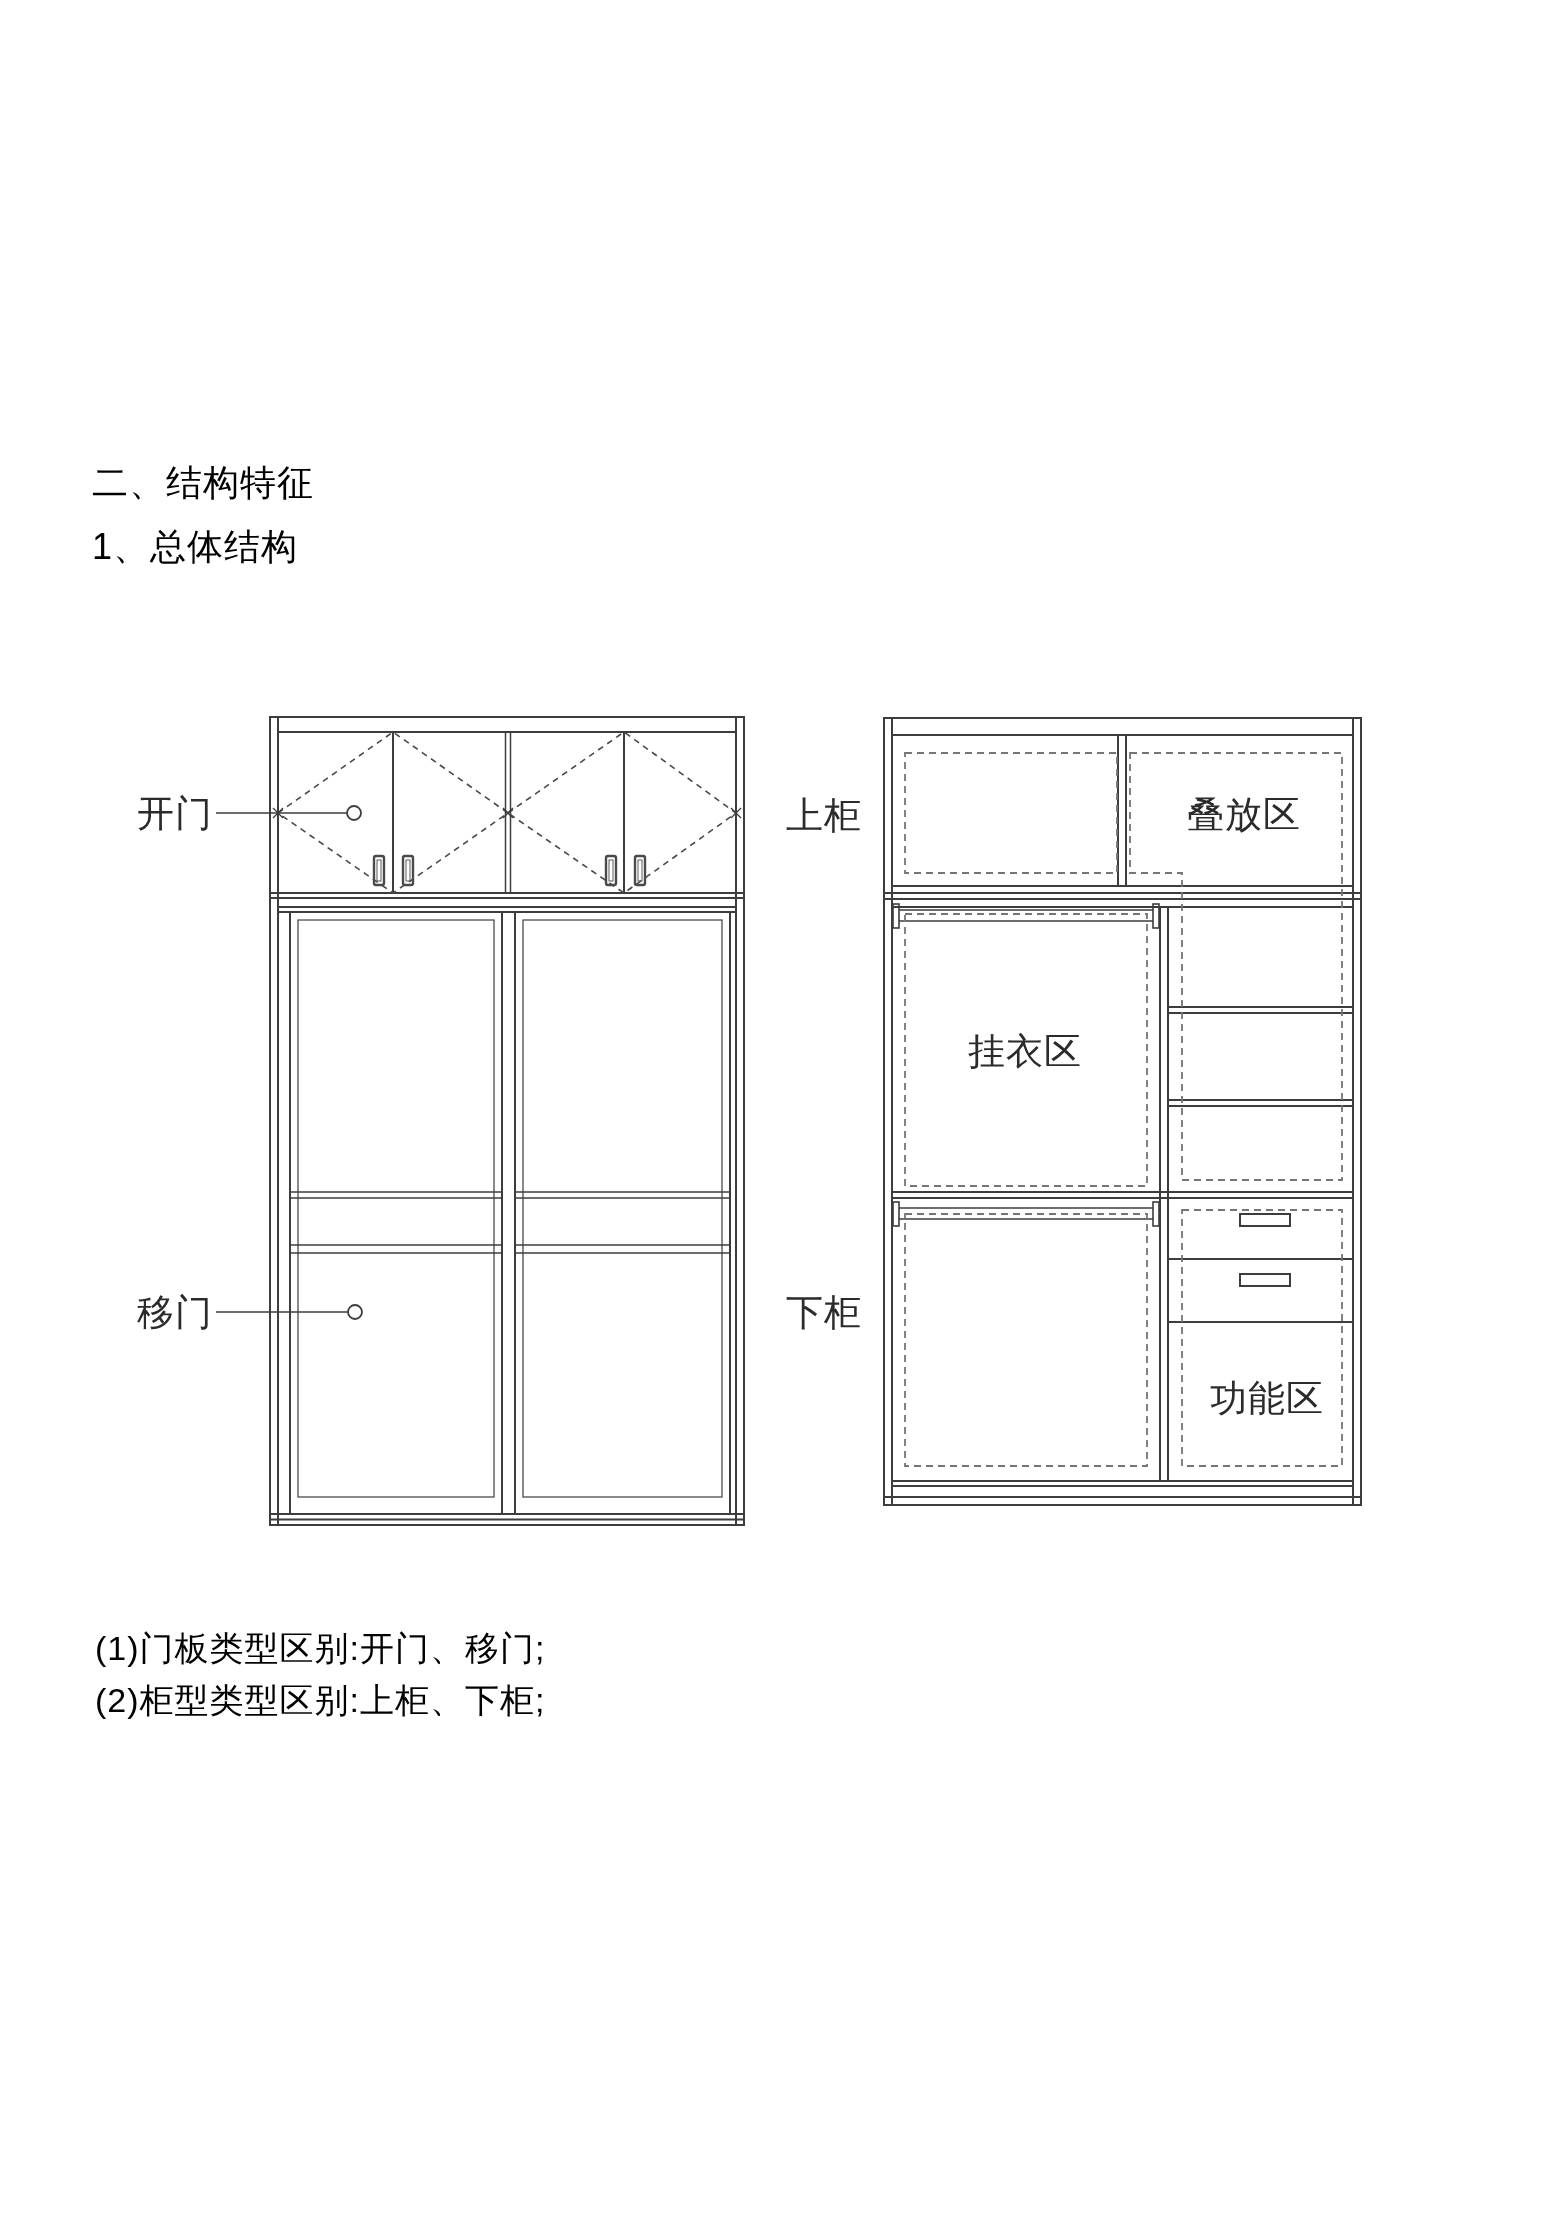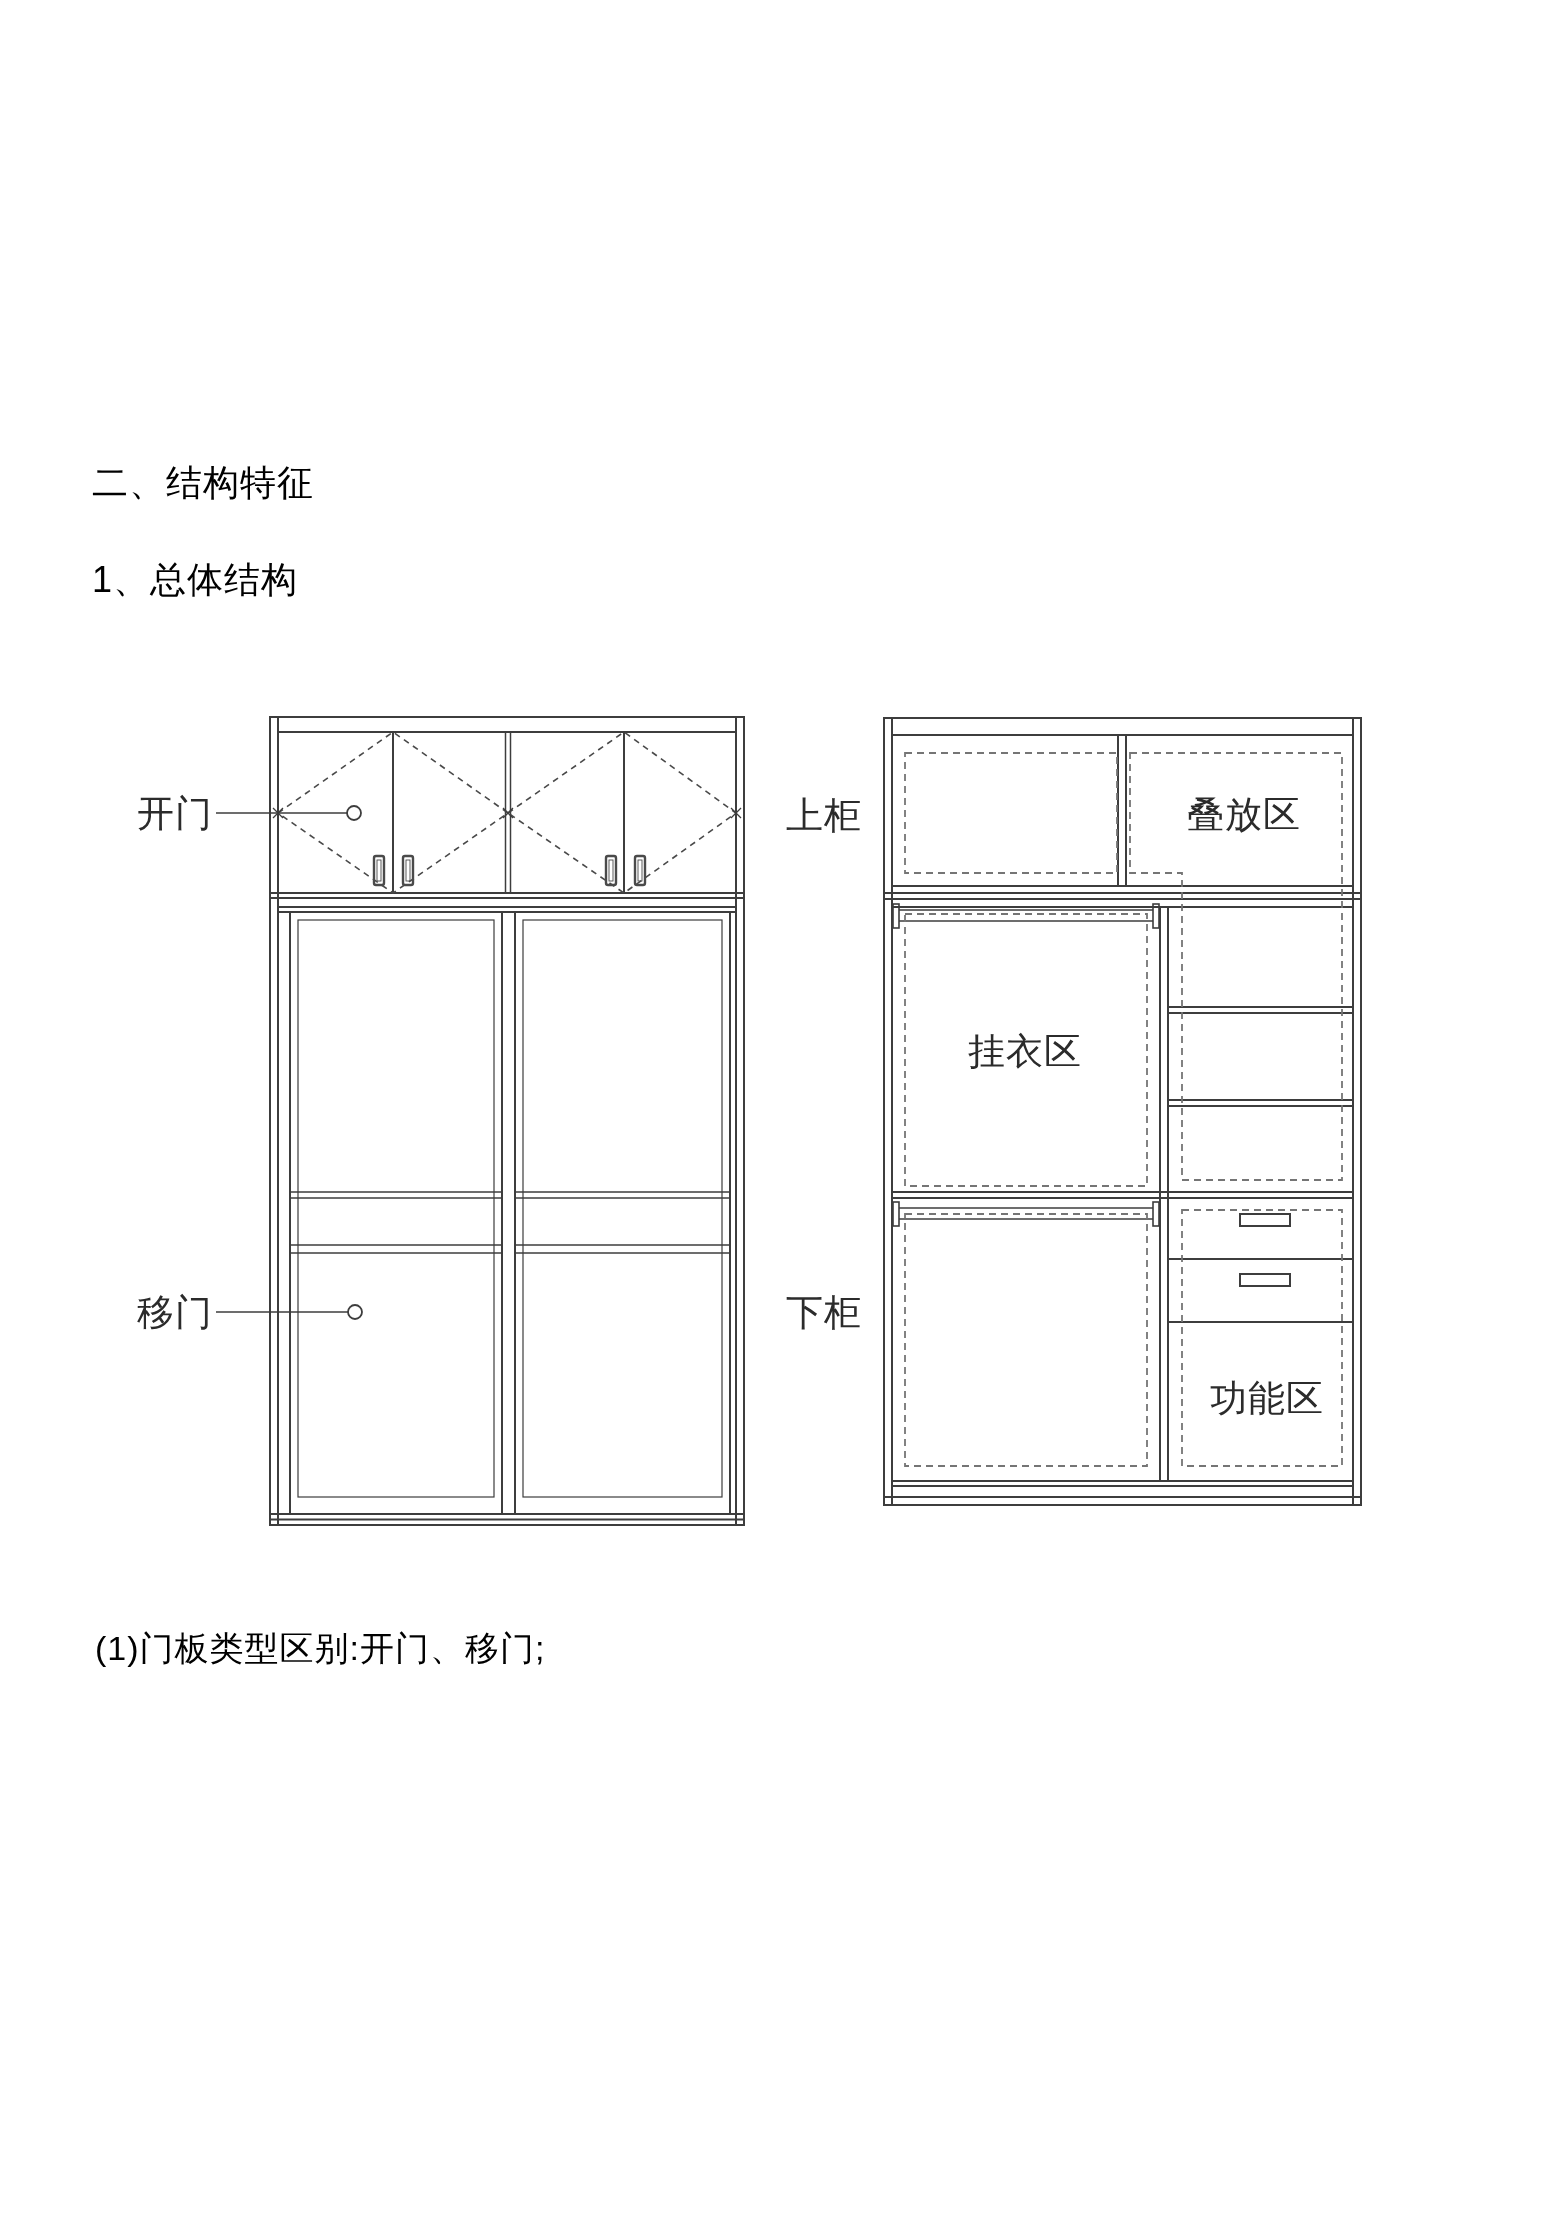--- a/index.html
+++ b/index.html
@@ -12,21 +12,21 @@
     color:#000000;
   }
   .heading{
     position:absolute;
     left:92px;
     font-size:36px;
     letter-spacing:1px;
     white-space:nowrap;
   }
   .heading.section{top:459px;}
-  .heading.subsection{top:556px;}
+  .heading.subsection{top:523px;}
   .notes{
     position:absolute;
     left:95px;top:1622px;
     font-size:34px;
     line-height:52px;
     letter-spacing:1px;
   }
   .note-line{white-space:nowrap;}
   svg.diagram{position:absolute;left:0;top:0;}
   svg text{
@@ -182,15 +182,16 @@
     <text x="862" y="828" text-anchor="end">上柜</text>
     <text x="862" y="1325" text-anchor="end">下柜</text>
 
     <text x="1244" y="827" text-anchor="middle">叠放区</text>
     <text x="1025" y="1064" text-anchor="middle">挂衣区</text>
     <text x="1267" y="1411" text-anchor="middle">功能区</text>
   </svg>
 
   <div class="notes">
     <div class="note-line">(1)门板类型区别:开门、移门;</div>
+    <div class="note-line">(2)柜型类型区别:上柜、下柜;</div>
   </div>
 
 </div>
 
 </body></html>

